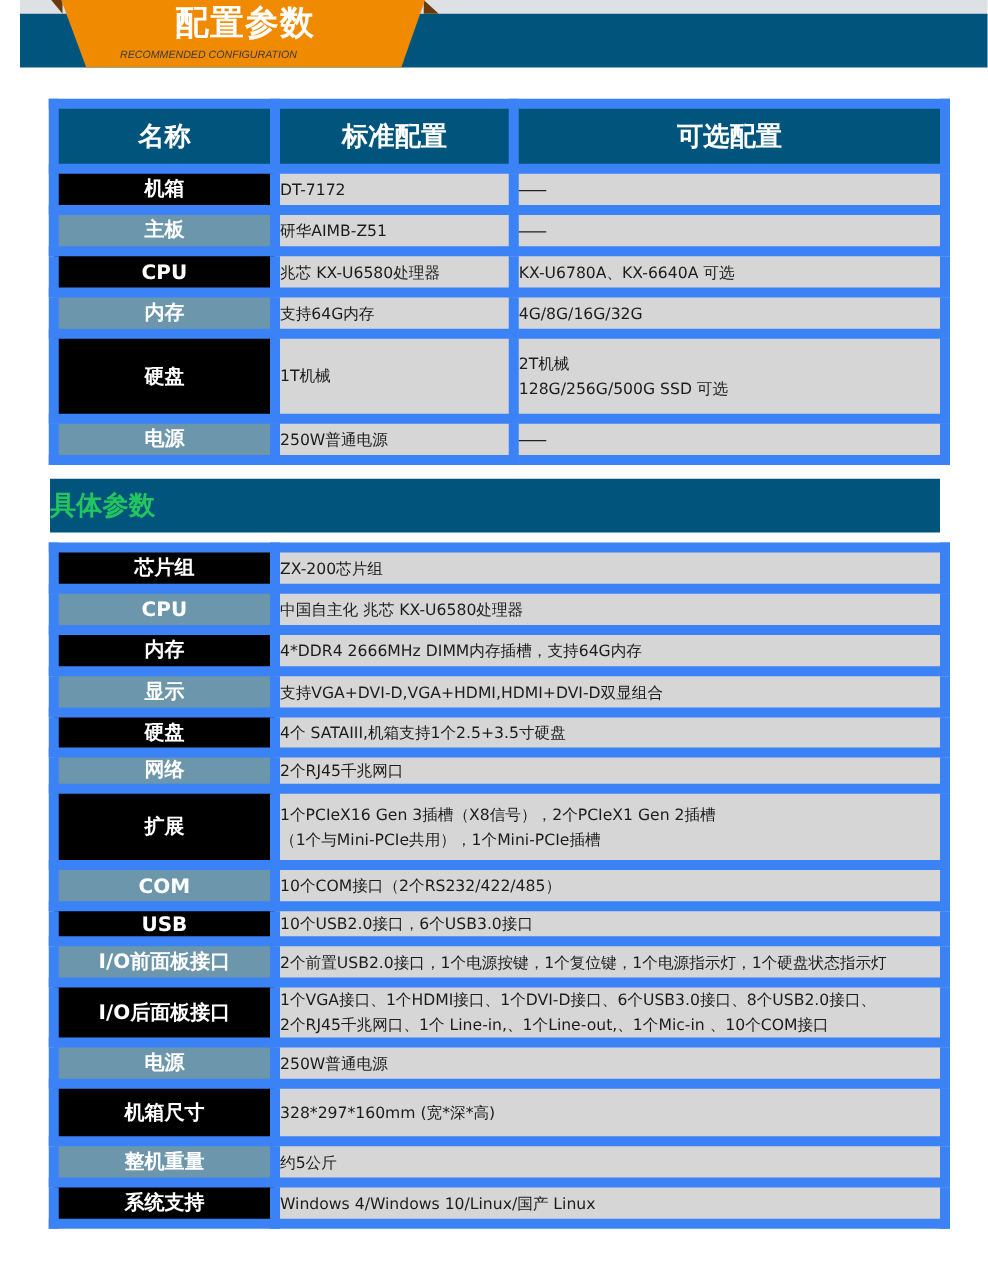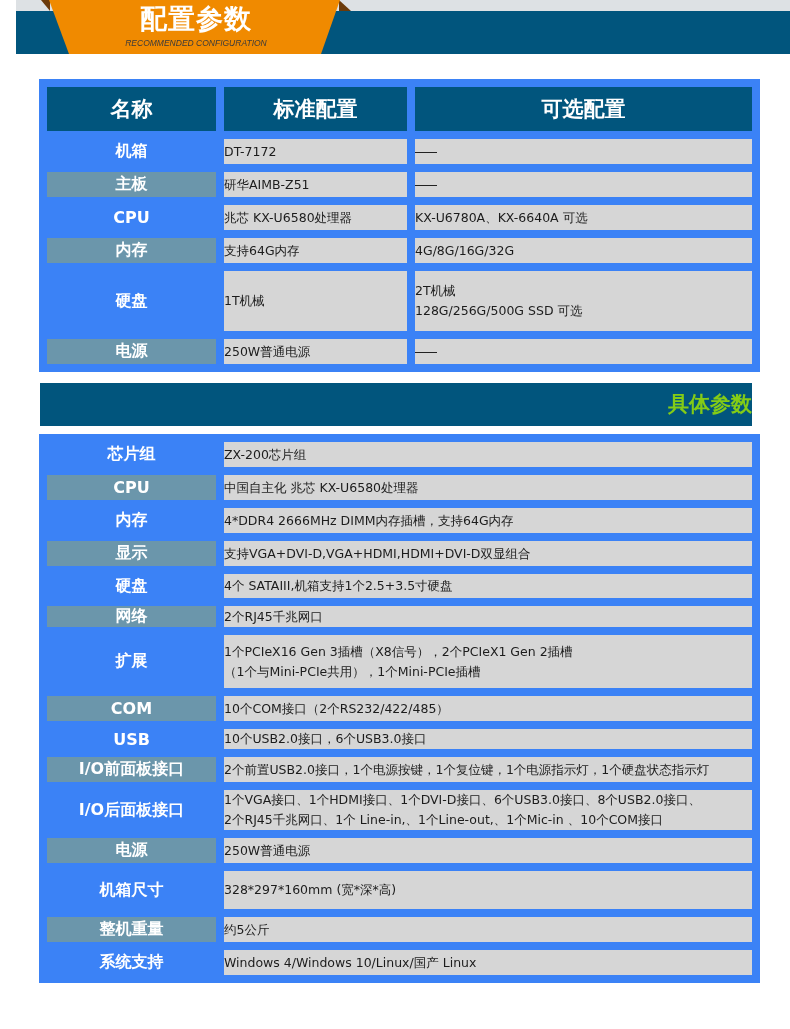--- a/index.html
+++ b/index.html
@@ -9,46 +9,46 @@
   }
   .banner { position: absolute; left: 16px; top: 0; width: 790px; height: 54px; }
   .banner-top { position: absolute; left: 0; top: 0; width: 790px; height: 11px; background: #dde1e4; }
   .banner-band { position: absolute; left: 0; top: 11px; width: 790px; height: 43px; background: #01557d; }
   .banner-svg { position: absolute; left: 0; top: 0; }
   .banner-title {
     position: absolute; left: 100px; top: 1px; width: 160px; text-align: center;
     color: #ffffff; font-size: 27px; font-weight: bold; letter-spacing: 1px; line-height: 36px;
   }
   .banner-sub {
-    position: absolute; left: 80px; top: 37px; width: 200px; text-align: center;
+    position: absolute; left: 80px; top: 37px; width: 200px; 
     color: #3a3a3a; font-size: 8.5px; font-style: italic; font-family: "Liberation Sans", sans-serif; line-height: 12px;
   }
 
   table.spec { position: absolute; border-collapse: collapse; table-layout: fixed; }
   table.spec td, table.spec th { border: 8px solid #3b82f6; padding: 0; }
   .t1 { left: 39px; top: 79px; width: 713px; }
   .t2 { left: 39px; top: 434px; width: 713px; }
 
   .hdr th {
     background: #01557d; color: #ffffff; font-size: 21px; font-weight: bold; height: 44px; text-align: center;
   }
   td.lbl {
     color: #ffffff; font-size: 16px; font-weight: bold; text-align: center; vertical-align: middle;
   }
-  td.lbl.dark { background: #3b82f6; }
+  td.lbl.dark { background: #000000; }
   td.lbl.light { background: #6b96ab; }
   td.val {
     background: #d6d6d6; color: #1c1c1c; font-size: 12.5px; text-align: left; vertical-align: middle;
     padding-left: 12px; line-height: 20px;
   }
   .dash { display: inline-block; width: 22px; height: 1px; background: #222; vertical-align: middle; }
 
   .section2 {
     position: absolute; left: 40px; top: 383px; width: 712px; height: 43px; background: #01557d;
-    color: #84cc16; font-size: 21px; font-weight: bold; text-align: right; line-height: 43px;
+    color: #22c55e; font-size: 21px; font-weight: bold; text-align: left; line-height: 43px;
   }
 </style>
 </head>
 <body>
 
 <div class="banner">
   <div class="banner-top"></div>
   <div class="banner-band"></div>
   <svg class="banner-svg" width="790" height="54">
     <polygon points="25,0 34,0 34,11" fill="#6b3a0a"></polygon>

